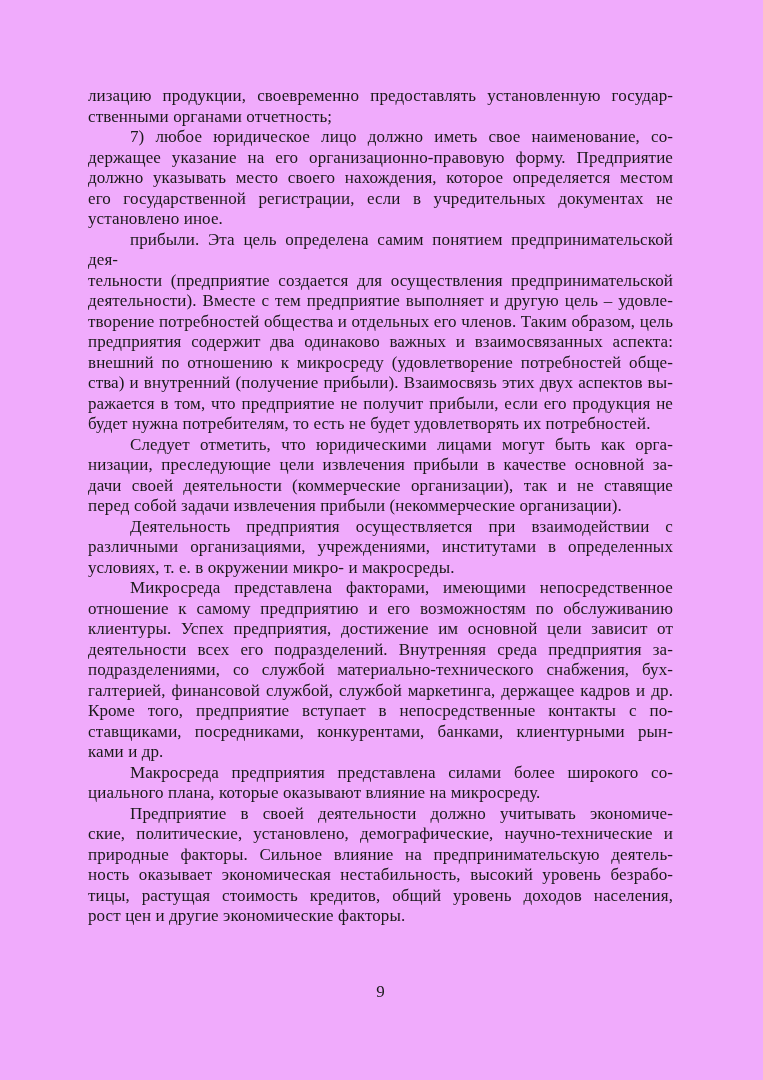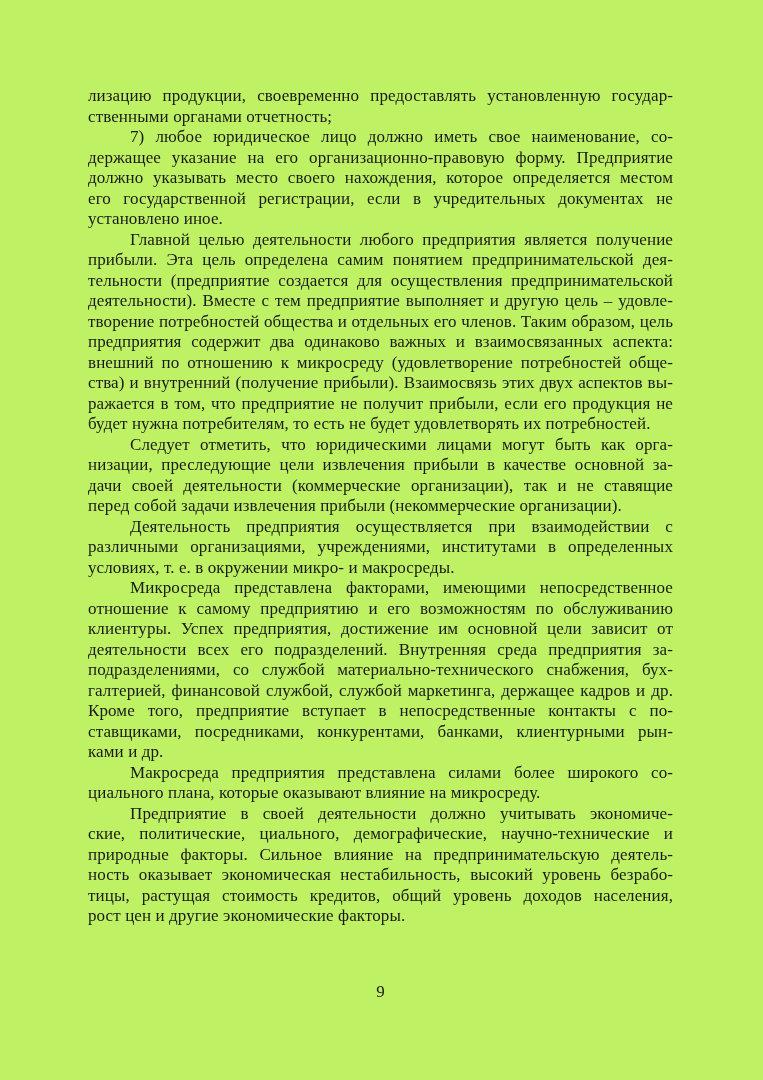--- a/index.html
+++ b/index.html
@@ -4,21 +4,21 @@
 <style>
   html, body {
     margin: 0;
     padding: 0;
     background: #ffffff;
   }
   .page {
     position: relative;
     width: 763px;
     height: 1080px;
-    background: #bef264;
+    background: #f0abfc;
     overflow: hidden;
     font-family: "Liberation Serif", "DejaVu Serif", serif;
     color: #1a1a1a;
   }
   .text-block {
     position: absolute;
     left: 88px;
     top: 86px;
     width: 585px;
     font-size: 17px;
@@ -62,21 +62,20 @@
         <div class="line last">ственными органами отчетность;</div>
       </div>
       <div class="para indent">
         <div class="line">7) любое юридическое лицо должно иметь свое наименование, со-</div>
         <div class="line">держащее указание на его организационно-правовую форму. Предприятие</div>
         <div class="line">должно указывать место своего нахождения, которое определяется местом</div>
         <div class="line">его государственной регистрации, если в учредительных документах не</div>
         <div class="line last">установлено иное.</div>
       </div>
       <div class="para indent">
-        <div class="line">Главной целью деятельности любого предприятия является получение</div>
         <div class="line">прибыли. Эта цель определена самим понятием предпринимательской дея-</div>
         <div class="line">тельности (предприятие создается для осуществления предпринимательской</div>
         <div class="line">деятельности). Вместе с тем предприятие выполняет и другую цель – удовле-</div>
         <div class="line">творение потребностей общества и отдельных его членов. Таким образом, цель</div>
         <div class="line">предприятия содержит два одинаково важных и взаимосвязанных аспекта:</div>
         <div class="line">внешний по отношению к микросреду (удовлетворение потребностей обще-</div>
         <div class="line">ства) и внутренний (получение прибыли). Взаимосвязь этих двух аспектов вы-</div>
         <div class="line">ражается в том, что предприятие не получит прибыли, если его продукция не</div>
         <div class="line last">будет нужна потребителям, то есть не будет удовлетворять их потребностей.</div>
       </div>
@@ -101,21 +100,21 @@
         <div class="line">Кроме того, предприятие вступает в непосредственные контакты с по-</div>
         <div class="line">ставщиками, посредниками, конкурентами, банками, клиентурными рын-</div>
         <div class="line last">ками и др.</div>
       </div>
       <div class="para indent">
         <div class="line">Макросреда предприятия представлена силами более широкого со-</div>
         <div class="line last">циального плана, которые оказывают влияние на микросреду.</div>
       </div>
       <div class="para indent">
         <div class="line">Предприятие в своей деятельности должно учитывать экономиче-</div>
-        <div class="line">ские, политические, циального, демографические, научно-технические и</div>
+        <div class="line">ские, политические, установлено, демографические, научно-технические и</div>
         <div class="line">природные факторы. Сильное влияние на предпринимательскую деятель-</div>
         <div class="line">ность оказывает экономическая нестабильность, высокий уровень безрабо-</div>
         <div class="line">тицы, растущая стоимость кредитов, общий уровень доходов населения,</div>
         <div class="line last">рост цен и другие экономические факторы.</div>
       </div>
     </div>
   <div class="page-number">9</div>
 </div>
 
 </body></html>

